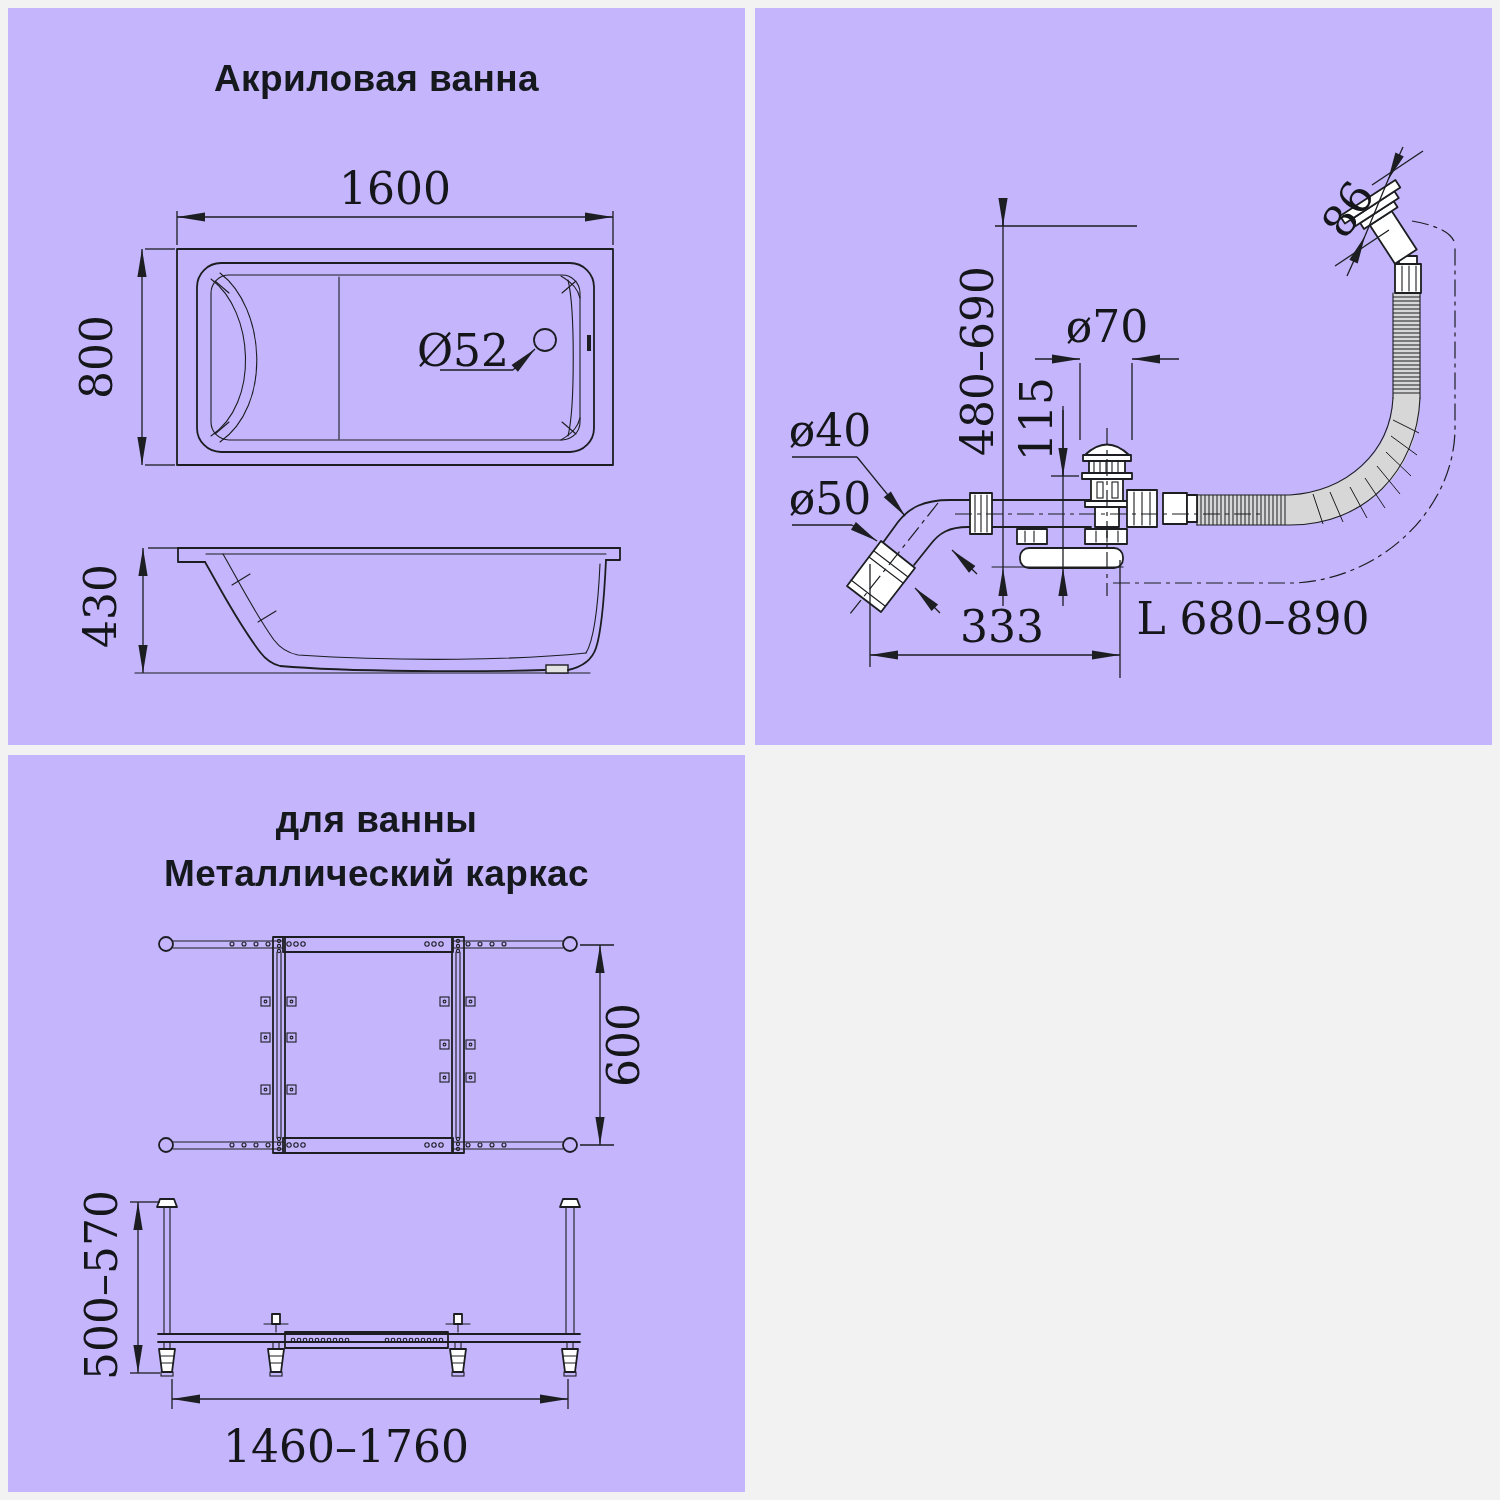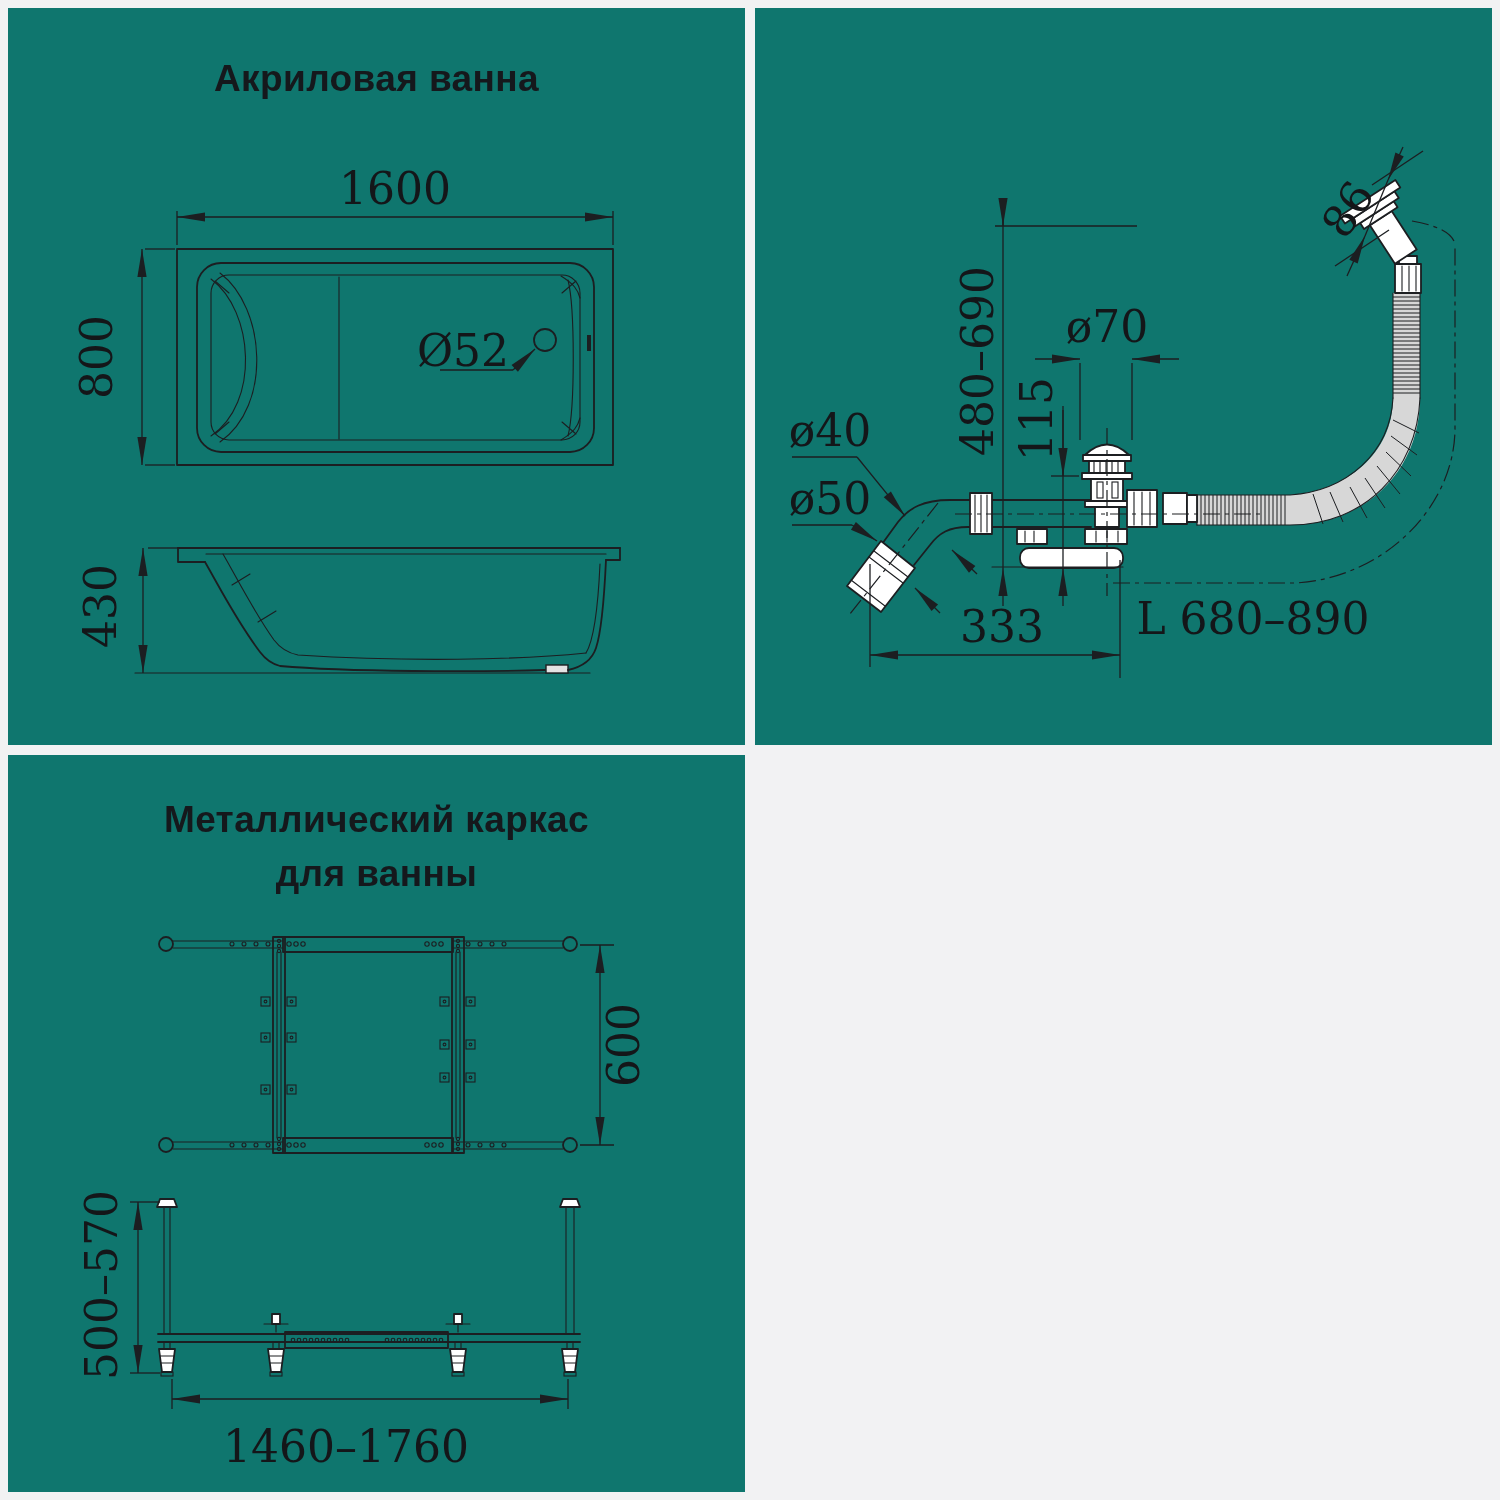--- a/index.html
+++ b/index.html
@@ -2,21 +2,21 @@
 <html><head>
 <meta charset="utf-8">
 <style>
   html,body{margin:0;padding:0;}
   body{
     width:1500px;height:1500px;position:relative;
     background:#f2f2f3;
     font-family:"Liberation Sans","DejaVu Sans",sans-serif;
     overflow:hidden;
   }
-  .panel{position:absolute;width:737px;height:737px;background:#0f766e;}
+  .panel{position:absolute;width:737px;height:737px;background:#c4b5fd;}
   #panel-bathtub{left:8px;top:8px;}
   #panel-drain{left:755px;top:8px;}
   #panel-frame{left:8px;top:755px;}
   .panel-title{
     position:absolute;left:0;width:100%;text-align:center;
     font-size:37px;font-weight:600;color:#15181c;letter-spacing:.4px;
     line-height:54px;
   }
   #panel-bathtub .panel-title,#panel-drain .panel-title{top:44px;}
   #panel-frame .panel-title{top:38px;}
@@ -230,22 +230,22 @@
       <line class="dim" x1="115" y1="647" x2="365" y2="647" marker-start="url(#arrB)" marker-end="url(#arrB)"></line>
       <text class="dt" x="247" y="634">333</text>
     </g>
 
     <text class="dt" x="498" y="626">L 680–890</text>
   </svg>
 </div>
 
 <div class="panel" id="panel-frame">
   <div class="panel-title">
+    <div>для ванны</div>
     <div>Металлический каркас</div>
-    <div>для ванны</div>
   </div>
   <svg class="draw" width="737" height="737" viewBox="0 0 737 737">
     <defs>
       <marker id="arrC" markerUnits="userSpaceOnUse" markerWidth="34" markerHeight="14" refX="31" refY="7" orient="auto-start-reverse">
         <path class="arrw" d="M31 7 L3 2.4 L3 11.6 Z"></path>
       </marker>
     </defs>
 
     <g>
 

